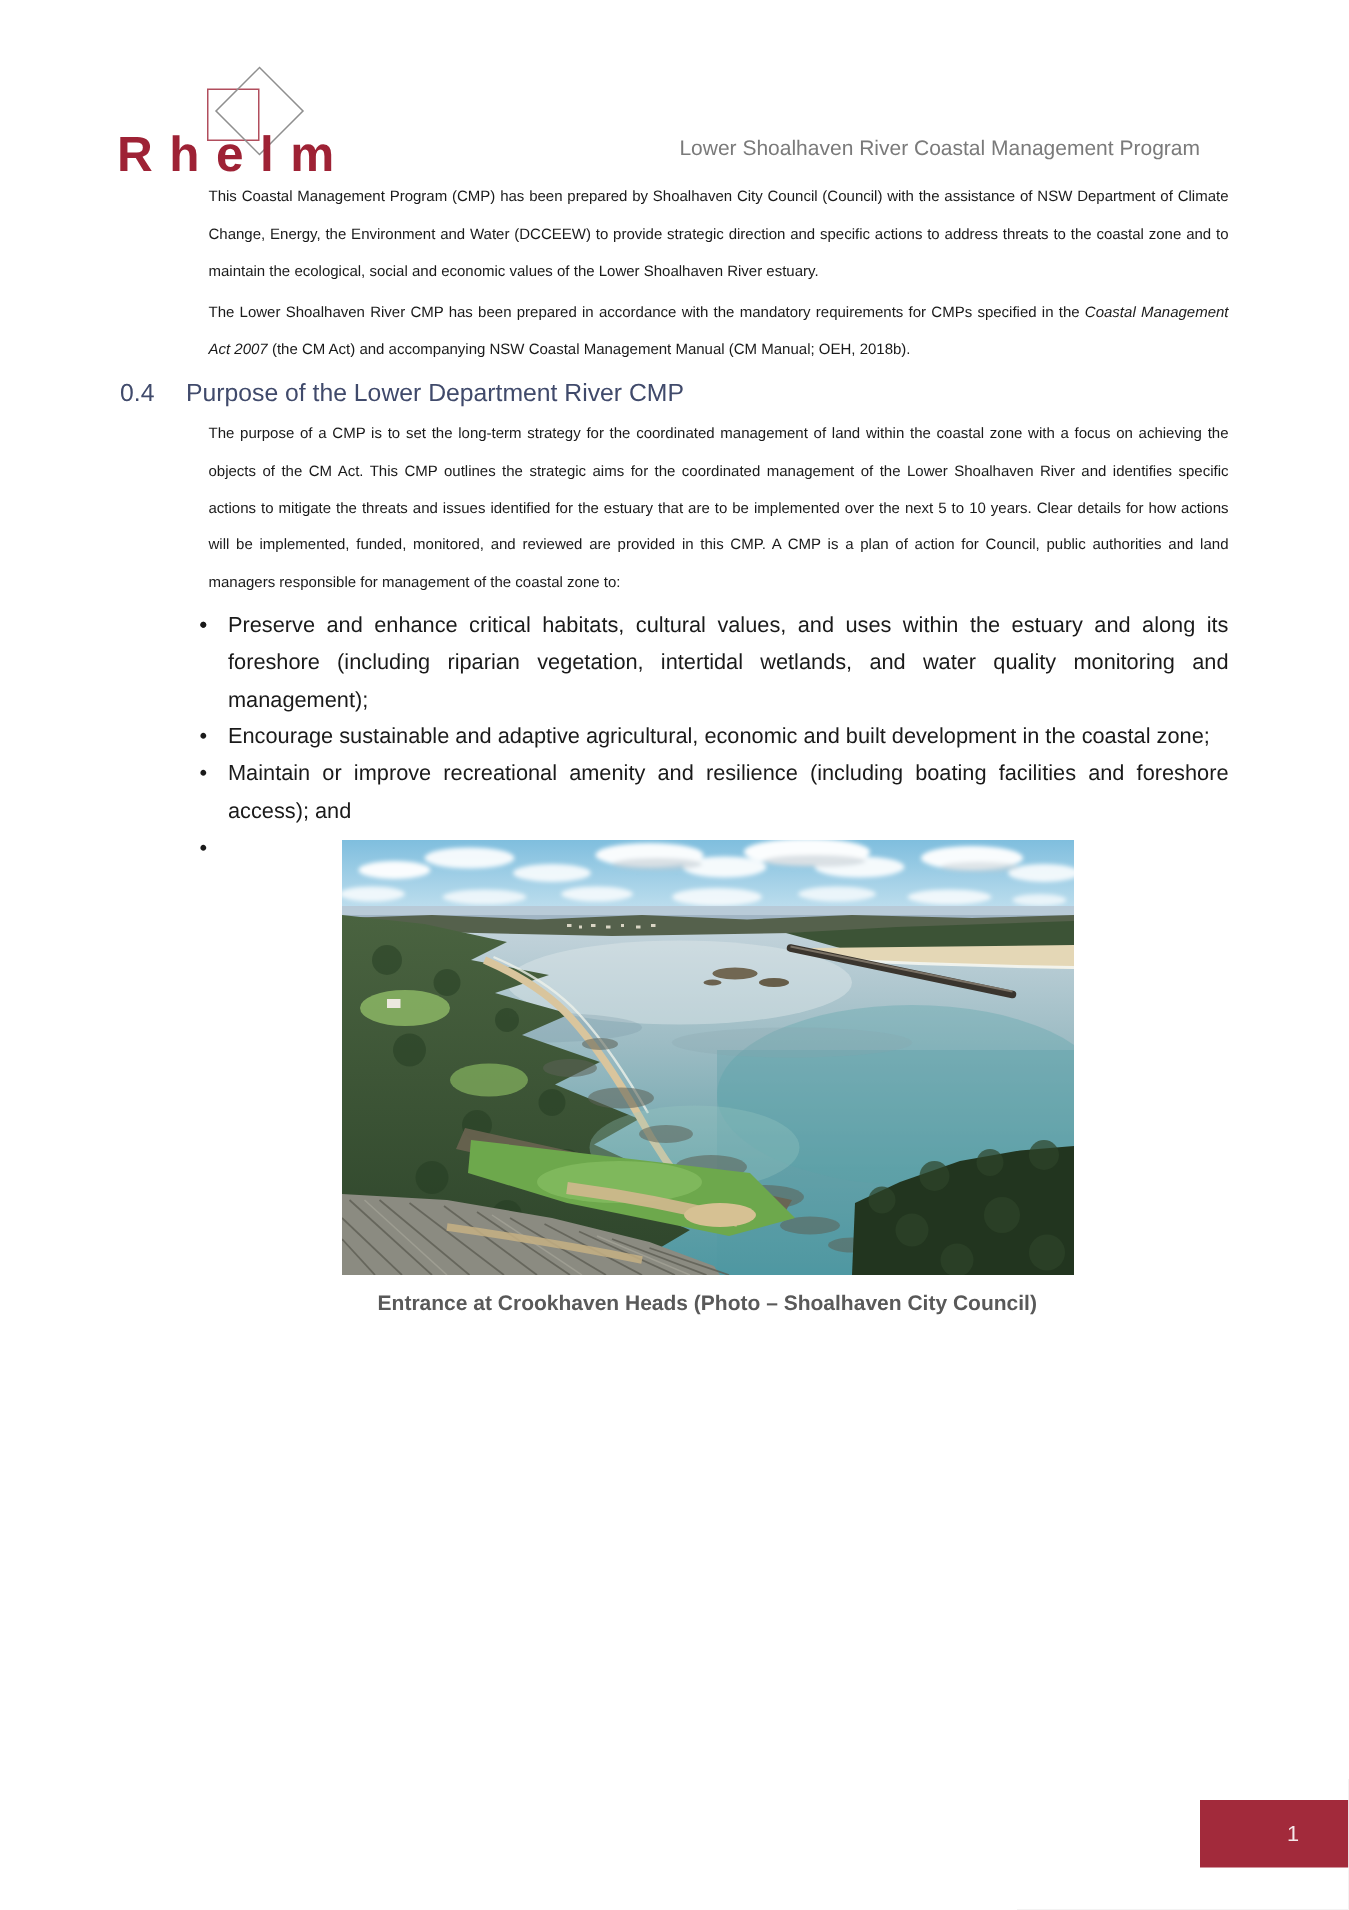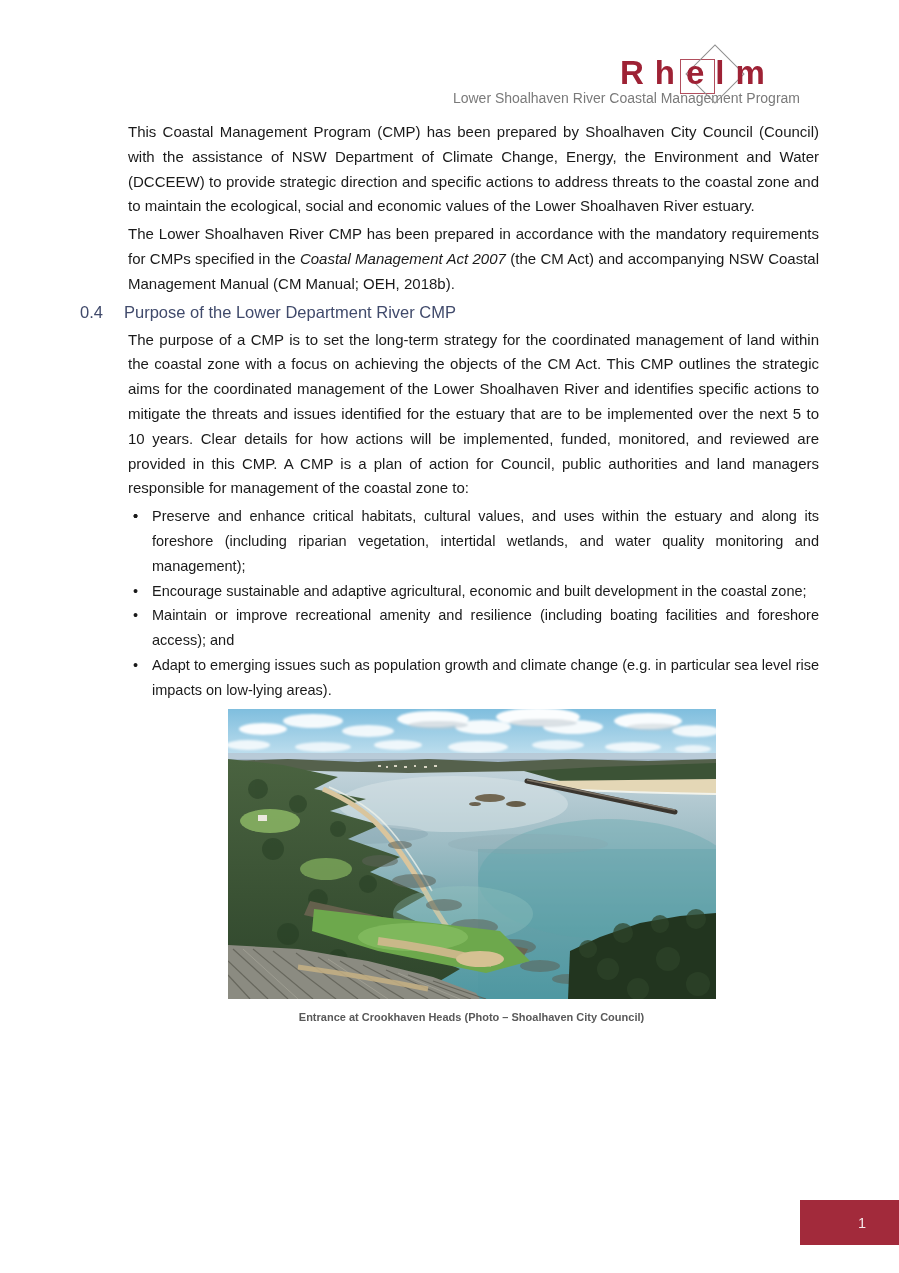--- a/index.html
+++ b/index.html
@@ -5,40 +5,40 @@
   :root{
     --accent:#9E2235; --footerBox:#A22A3B; --heading1:#2F3061; --heading2:#404A6B;
     --headerText:#7A7A7A; --captionText:#595959; --bodyText:#1A1A1A; --logoDiamond:#8F8F8F;
   }
   html,body{margin:0;padding:0;background:#e9e9e9;}
   .page{
     width:899px;height:1273px;position:relative;background:#ffffff;margin:0 auto;
     font-family:"Liberation Sans",sans-serif;color:var(--bodyText,#1a1a1a);overflow:hidden;
   }
   
-  .hdr{display:flex;justify-content:space-between;align-items:flex-end;padding:42px 99px 0 78px;height:78px;flex-direction:column;}
+  .hdr{display:flex;justify-content:space-between;align-items:flex-end;padding:42px 99px 0 78px;height:78px;}
   .logo{position:relative;width:180px;height:78px;}
   .logo-square{position:absolute;left:60px;top:17px;width:33px;height:33px;border:1.5px solid var(--accent,#9E2235);opacity:.8;}
   .logo-diamond{position:absolute;left:74px;top:11px;width:40px;height:40px;border:1.5px solid var(--logoDiamond,#8f8f8f);transform:rotate(45deg);}
   .logo-text{position:absolute;left:0;bottom:-2px;font-size:33px;font-weight:bold;letter-spacing:11px;color:var(--accent,#9E2235);z-index:2;}
   .hdr-title{font-size:14px;color:var(--headerText,#7a7a7a);padding-bottom:14px;white-space:nowrap;}
   
   .doc{margin:0 80px 0 124px;}
   h1.sec{margin:44px 0 8px -44px;font-size:20.5px;font-weight:bold;color:var(--heading1,#2f3061);line-height:28px;}
   h1.sec .h-num{display:inline-block;width:37px;}
   h2.sec{margin:2px 0 4px -44px;font-size:16.5px;font-weight:400;color:var(--heading2,#404a6b);line-height:24px;}
   h2.sec .h-num{display:inline-block;width:44px;}
-  p.body-p{font-size:15px;line-height:24.8px;text-align:justify;margin:0 0 3px 4px;}
+  p.body-p{font-size:10px;line-height:24.8px;text-align:justify;margin:0 0 3px 15px;}
   ul.bullets{list-style:none;margin:0 0 3px 0;padding:0;}
   ul.bullets li{position:relative;padding-left:28px;font-size:14.5px;line-height:24.8px;text-align:justify;}
   ul.bullets li .blt{position:absolute;left:9px;top:0;}
   
   figure.fig{margin:6px auto 0;width:488px;}
   .photo{width:488px;height:290px;line-height:0;}
-  figcaption{margin-top:9px;text-align:center;font-size:11px;font-weight:bold;color:var(--captionText,#595959);line-height:18px;}
+  figcaption{margin-top:9px;text-align:center;font-size:14px;font-weight:bold;color:var(--captionText,#595959);line-height:18px;}
   
   .pagenum-box{position:absolute;top:1200px;right:0;width:99px;height:45px;background:var(--footerBox,#a22a3b);
     display:flex;align-items:center;justify-content:flex-end;padding-right:33px;box-sizing:border-box;}
   .pagenum-box span{color:#f6e8ea;font-size:14.5px;}
 </style>
 </head>
 <body>
 
 <div class="page">
 
@@ -60,21 +60,21 @@
 
     <h2 class="sec"><span class="h-num">0.4</span><span>Purpose of the Lower Department River CMP</span></h2>
 
     <p class="body-p">The purpose of a CMP is to set the long-term strategy for the coordinated management of land within the coastal zone with a focus on achieving the objects of the CM Act. This CMP outlines the strategic aims for the coordinated management of the Lower Shoalhaven River and identifies specific actions to mitigate the threats and issues identified for the estuary that are to be implemented over the next 5 to 10 years. Clear details for how actions will be implemented, funded, monitored, and reviewed are provided in this CMP. A CMP is a plan of action for Council, public authorities and land managers responsible for management of the coastal zone to:</p>
 
     <ul class="bullets">
       <li><span class="blt">•</span></li>
       <li><span class="blt">•</span><span>Preserve and enhance critical habitats, cultural values, and uses within the estuary and along its foreshore (including riparian vegetation, intertidal wetlands, and water quality monitoring and management);</span></li>
       <li><span class="blt">•</span><span>Encourage sustainable and adaptive agricultural, economic and built development in the coastal zone;</span></li>
       <li><span class="blt">•</span><span>Maintain or improve recreational amenity and resilience (including boating facilities and foreshore access); and</span></li>
-      <li><span class="blt">•</span><span>Adapt to emerging issues such as population growth and climate change (e.g. in particular sea level rise impacts on low-lying areas).</span></li>
+      <li><span class="blt">•</span></li>
     </ul>
 
     <figure class="fig">
       <div class="photo">
         <svg viewBox="0 0 488 290" width="488" height="290" xmlns="http://www.w3.org/2000/svg">
           <defs>
             <linearGradient id="sky" x1="0" y1="0" x2="0" y2="1">
               <stop offset="0" stop-color="#7fbede"></stop>
                 <stop offset="1" stop-color="#d3e9f3"></stop>
             </linearGradient>

